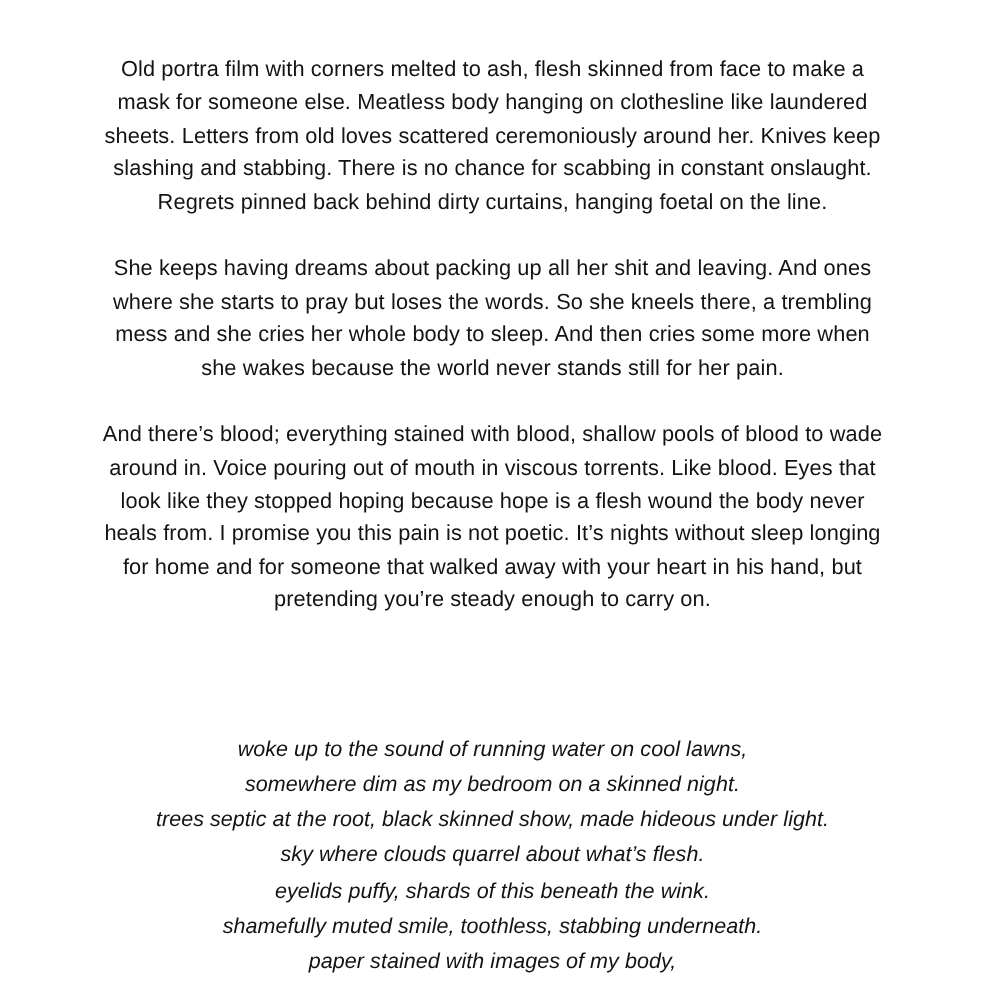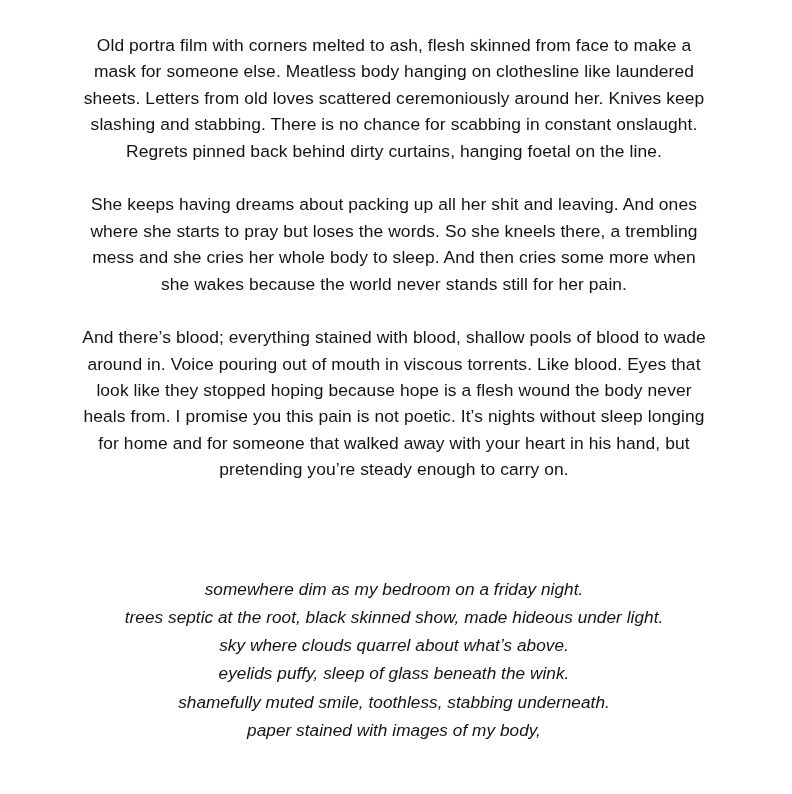--- a/index.html
+++ b/index.html
@@ -12,21 +12,21 @@
     background: #ffffff;
     font-family: "Liberation Sans", sans-serif;
     color: #111111;
     overflow: hidden;
   }
   .page {
     position: relative;
     width: 788px;
     height: 794px;
     box-sizing: border-box;
-    padding: 32px 78px 0 78px;
+    padding: 42px 78px 0 78px;
   }
   .prose {
     text-align: center;
   }
   .prose p {
     margin: 0 0 27px 0;
     font-size: 17.4px;
     line-height: 1.52;
     letter-spacing: 0.1px;
     color: #131313;
@@ -57,22 +57,23 @@
 
   <div class="prose">
     <p>Old portra film with corners melted to ash, flesh skinned from face to make a mask for someone else. Meatless body hanging on clothesline like laundered sheets. Letters from old loves scattered ceremoniously around her. Knives keep slashing and stabbing. There is no chance for scabbing in constant onslaught. Regrets pinned back behind dirty curtains, hanging foetal on the line.</p>
     <p>She keeps having dreams about packing up all her shit and leaving. And ones where she starts to pray but loses the words. So she kneels there, a trembling mess and she cries her whole body to sleep. And then cries some more when she wakes because the world never stands still for her pain.</p>
     <p>And there’s blood; everything stained with blood, shallow pools of blood to wade around in. Voice pouring out of mouth in viscous torrents. Like blood. Eyes that look like they stopped hoping because hope is a flesh wound the body never heals from. I promise you this pain is not poetic. It’s nights without sleep longing for home and for someone that walked away with your heart in his hand, but pretending you’re steady enough to carry on.</p>
   </div>
 
   <div class="gap"></div>
 
   <div class="verse">
-    <span class="line">somewhere dim as my bedroom on a friday night.</span>
+    <span class="line">woke up to the sound of running water on cool lawns,</span>
+    <span class="line">somewhere dim as my bedroom on a skinned night.</span>
     <span class="line">trees septic at the root, black skinned show, made hideous under light.</span>
-    <span class="line">sky where clouds quarrel about what’s above.</span>
-    <span class="line">eyelids puffy, sleep of glass beneath the wink.</span>
+    <span class="line">sky where clouds quarrel about what’s flesh.</span>
+    <span class="line">eyelids puffy, shards of this beneath the wink.</span>
     <span class="line">shamefully muted smile, toothless, stabbing underneath.</span>
     <span class="line">paper stained with images of my body,</span>
 
   </div>
 
 </div>
 
 </body></html>

